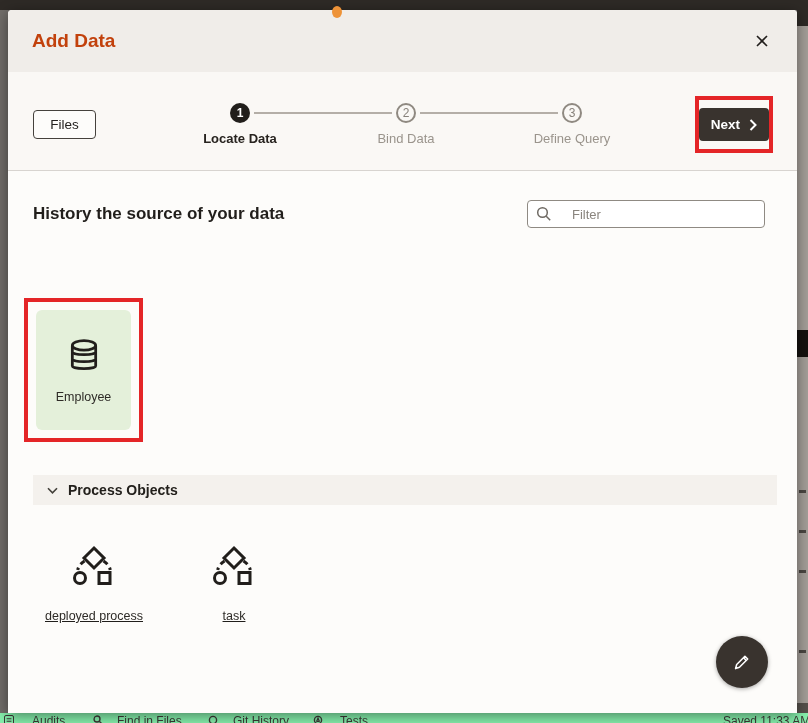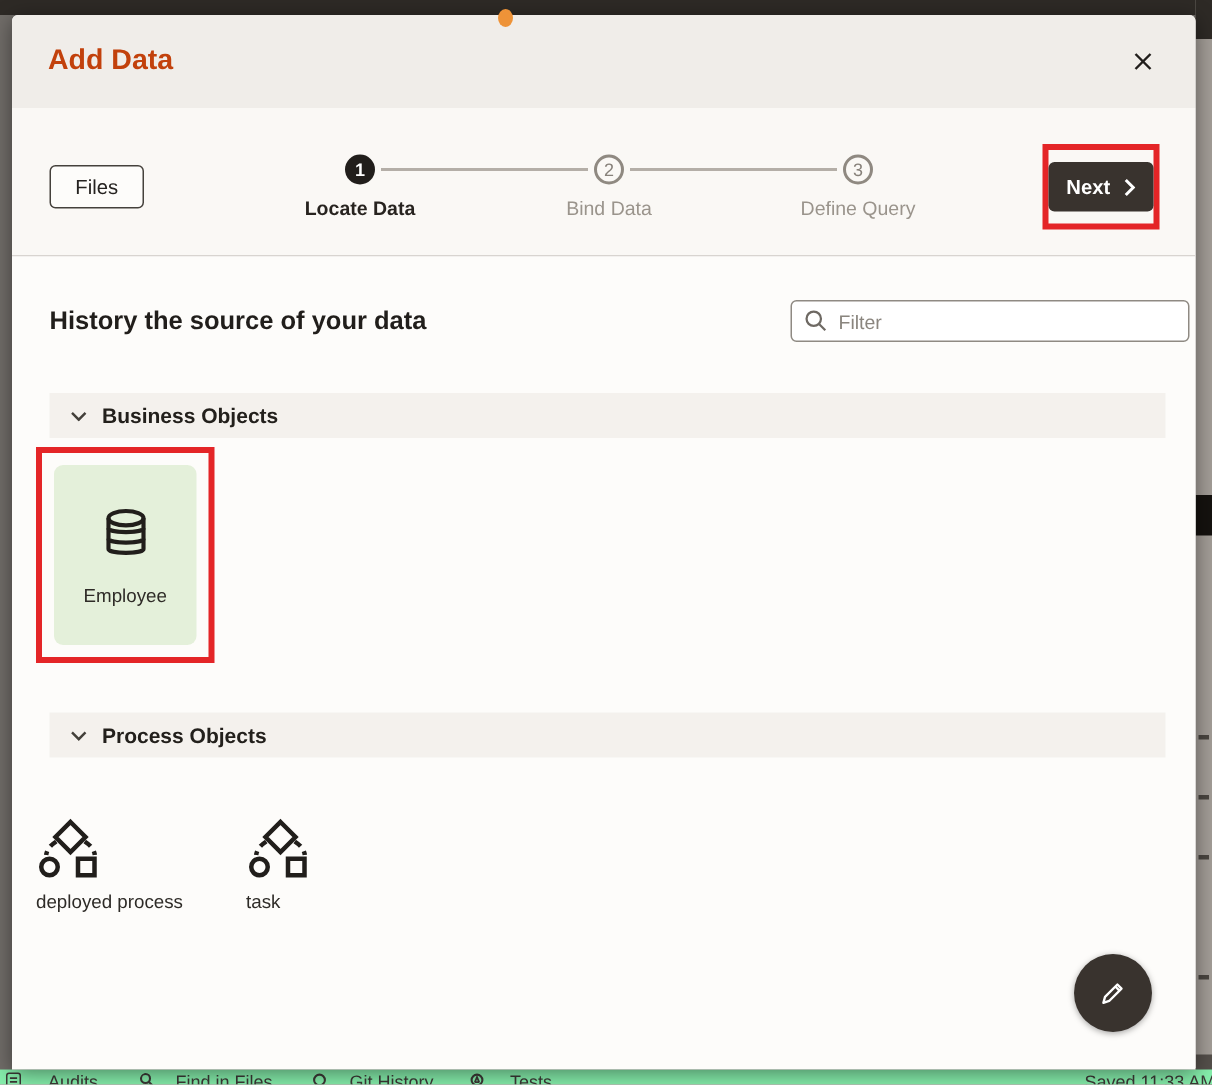--- a/index.html
+++ b/index.html
@@ -71,23 +71,23 @@
   .next-btn {
     width:71px; height:33px; background:#39332e; border:none; border-radius:4px;
     color:#ffffff; font-family:inherit; font-size:13.5px; font-weight:bold;
     display:flex; align-items:center; justify-content:center; gap:9px; cursor:pointer;
   }
 
   
   .dialog-body { position:relative; height:541px; background:#fdfcfa; }
   .choose-heading { position:absolute; left:25px; top:33px; font-size:17px; font-weight:bold; color:#211e1b; }
   .filter-box {
-    position:absolute; left:519px; top:29px; width:266px; height:28px;
+    position:absolute; left:519px; top:29px; width:238px; height:28px;
     background:#ffffff; border:1px solid #8f8a83; border-radius:4px;
-    display:flex; align-items:center; padding:12px 8px; gap:7px;
+    display:flex; align-items:center; padding:12px 8px; gap:20px;
   }
   .filter-box input {
     border:none; outline:none; flex:1; font-family:inherit; font-size:13px; color:#211e1b; background:transparent;
   }
   .filter-box input::placeholder { color:#8a857e; }
 
   .section-header {
     position:absolute; left:25px; width:744px; height:30px;
     background:#f4f1ed; display:flex; align-items:center; gap:10px;
     padding-left:14px; cursor:pointer;
@@ -102,21 +102,21 @@
   }
   .object-card {
     width:95px; height:120px; background:#e4f0da; border-radius:6px;
     display:flex; flex-direction:column; align-items:center; justify-content:center;
     gap:14px; cursor:pointer;
   }
   .object-card .card-label { font-size:12.5px; color:#2e2b27; }
 
   .process-row { position:absolute; left:16px; top:374px; display:flex; }
   .process-item {
-    width:140px; display:flex; flex-direction:column; gap:7px; cursor:pointer;
+    width:140px; display:flex; flex-direction:column; align-items:center; gap:22px; cursor:pointer;text-decoration:underline;
   }
   .process-item .card-label { font-size:12.5px; color:#2e2b27; white-space:nowrap; }
 
   .fab {
     position:absolute; left:708px; top:626px; width:52px; height:52px;
     background:#39332e; border:none; border-radius:50%;
     display:flex; align-items:center; justify-content:center; cursor:pointer;
     box-shadow:0 1px 4px rgba(0,0,0,.35);
   }
 </style>
@@ -204,26 +204,20 @@
     <div class="choose-heading">History the source of your data</div>
 
     <div class="filter-box">
       <svg width="16" height="16" viewBox="0 0 16 16">
         <circle cx="6.5" cy="6.5" r="4.8" fill="none" stroke="#6e6963" stroke-width="1.5"></circle>
         <line x1="10.2" y1="10.2" x2="14.2" y2="14.2" stroke="#6e6963" stroke-width="1.5"></line>
       </svg>
       <input type="text" placeholder="Filter" style="">
     </div>
 
-    <div class="section-header business">
-      <svg width="11" height="7" viewBox="0 0 11 7">
-        <polyline points="1,1.2 5.5,5.8 10,1.2" fill="none" stroke="#43403a" stroke-width="1.6"></polyline>
-      </svg>
-      <span class="section-label">Business Objects</span>
-    </div>
 
     <div class="employee-annotation">
       <div class="object-card">
         <svg width="40" height="40" viewBox="0 0 36 36">
           <ellipse cx="18" cy="8.5" rx="10.5" ry="4.3" fill="none" stroke="#211e1b" stroke-width="2.5"></ellipse>
           <path d="M7.5 8.5 V27" fill="none" stroke="#211e1b" stroke-width="2.5"></path>
           <path d="M28.5 8.5 V27" fill="none" stroke="#211e1b" stroke-width="2.5"></path>
           <path d="M7.5 27 c0 3.1 21 3.1 21 0" fill="none" stroke="#211e1b" stroke-width="2.5"></path>
           <path d="M7.5 14.5 c0 3.1 21 3.1 21 0" fill="none" stroke="#211e1b" stroke-width="2.5"></path>
           <path d="M7.5 20.8 c0 3.1 21 3.1 21 0" fill="none" stroke="#211e1b" stroke-width="2.5"></path>

